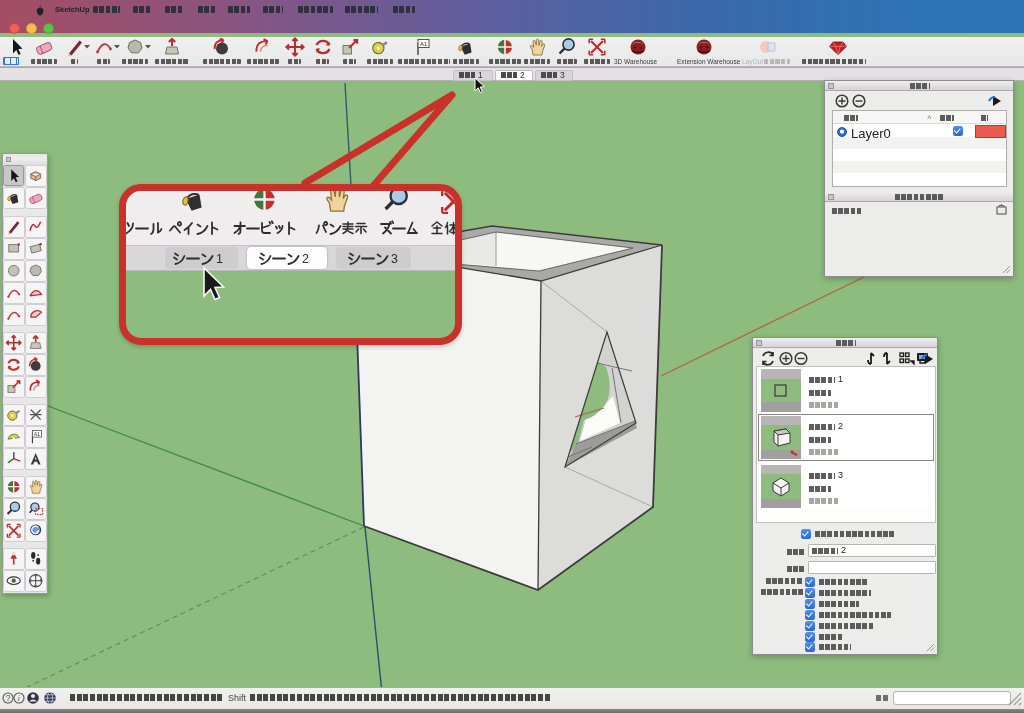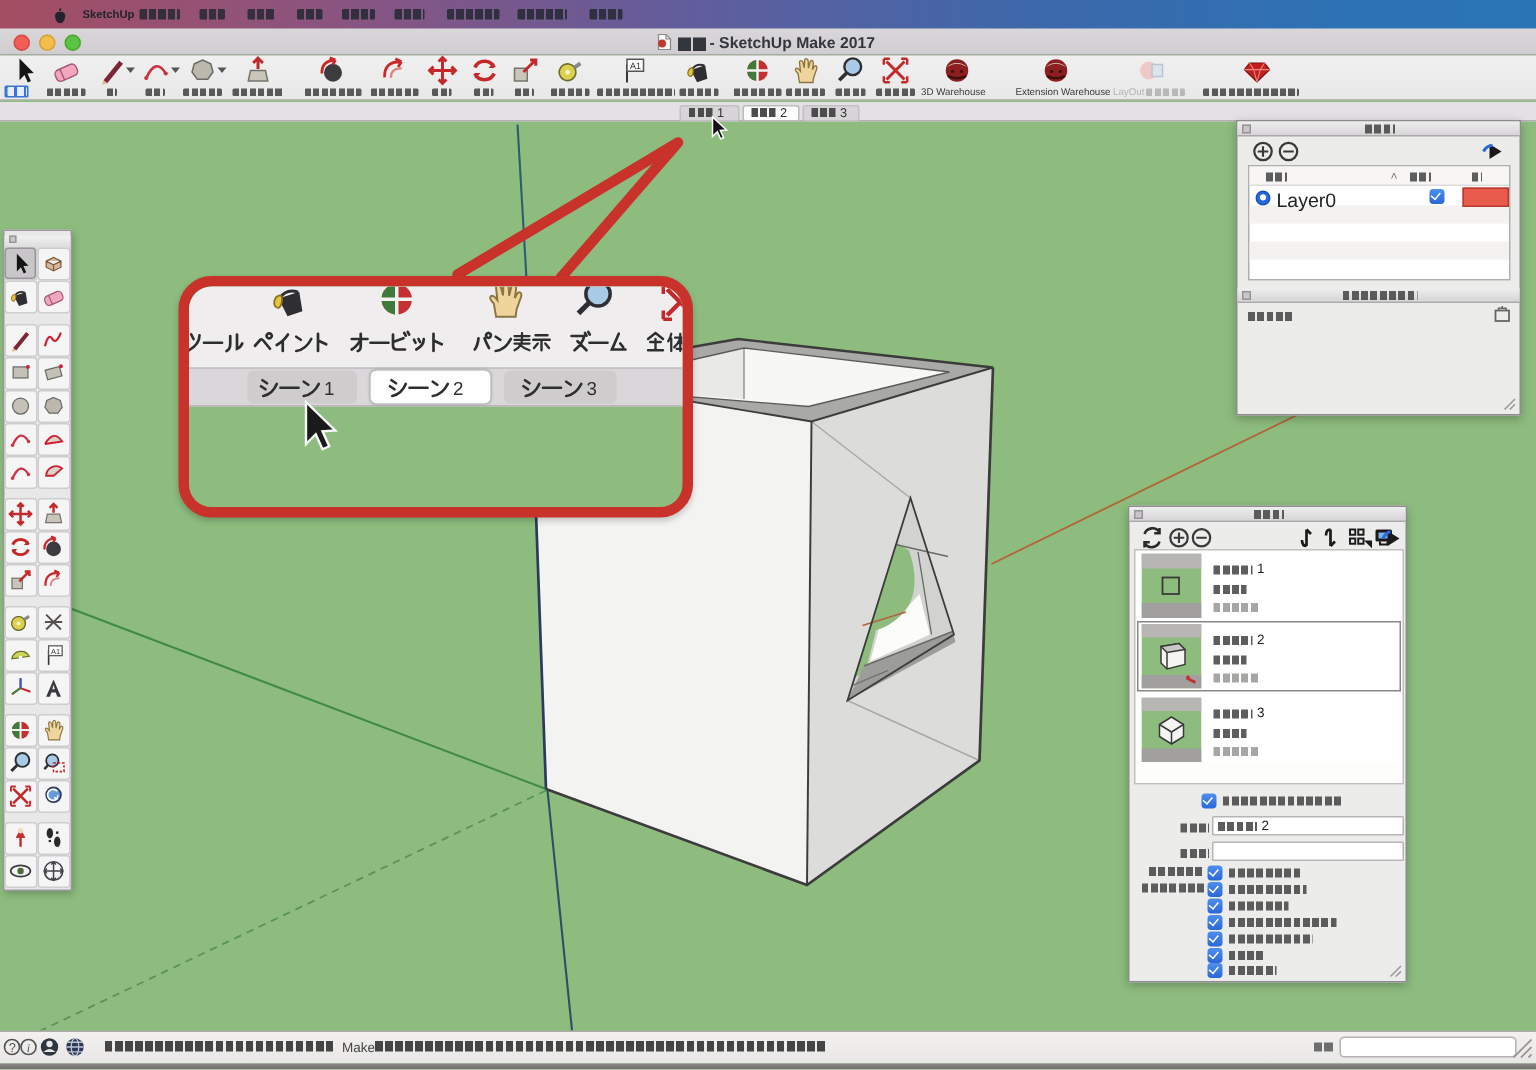--- a/index.html
+++ b/index.html
@@ -85,29 +85,20 @@
  <div class="mi" style="left:133px;width:17px"></div>
  <div class="mi" style="left:165px;width:18px"></div>
  <div class="mi" style="left:198px;width:17px"></div>
  <div class="mi" style="left:228px;width:22px"></div>
  <div class="mi" style="left:263px;width:20px"></div>
  <div class="mi" style="left:298px;width:35px"></div>
  <div class="mi" style="left:345px;width:33px"></div>
  <div class="mi" style="left:393px;width:22px"></div>
 </div>
 
-<div id="titlebar">
- <svg class="abs" style="left:438px;top:3px" width="10" height="12" viewBox="0 0 10 12">
-        <path d="M1,1 h5 l3,3 v7 h-8 Z" fill="#f8f8f8" stroke="#888" stroke-width="0.8"></path>
-        <path d="M6,1 v3 h3" fill="none" stroke="#888" stroke-width="0.8"></path>
-        <circle cx="3.4" cy="7" r="2.6" fill="#c0392b"></circle>
-      </svg>
- <div class="abs" style="left:452px;top:5.5px;height:9px;width:20px;background:repeating-linear-gradient(90deg,#33363c 0 8.4px,rgba(0,0,0,0) 8.4px 10px)"></div>
- <div class="abs" style="left:473px;top:4px;font-size:10.5px;font-weight:bold;color:#33363c;white-space:nowrap"> - SketchUp Make 2017</div>
-</div>
 <div class="tl" style="left:9px;background:#f25d55;border:0.5px solid #d44840"></div>
 <div class="tl" style="left:26px;background:#f5bd4a;border:0.5px solid #d6a032"></div>
 <div class="tl" style="left:43px;background:#5cc443;border:0.5px solid #47a630"></div>
 
 <div id="toolbar"></div>
 <svg class="abs" style="left:0;top:0" width="0" height="0">
 <defs>
 <g id="i-select">
           <path d="M7,2 L7,16.5 L10.3,13 L12.6,18 L14.6,17 L12.3,12 L16.5,11.7 Z" fill="#151515"></path>
         </g>
@@ -769,20 +760,20 @@
  <circle cx="17" cy="7" r="5" fill="none" stroke="#555" stroke-width="1.1"></circle>
       <text x="15.8" y="10" font-size="8" fill="#555" font-family="Liberation Serif" font-style="italic">i</text>
  <circle cx="31" cy="7" r="5.8" fill="#2e3440"></circle>
       <circle cx="31" cy="5" r="2.1" fill="#e8e8e8"></circle>
       <path d="M27,10.4 Q31,6.4 35,10.4" fill="#e8e8e8"></path>
  <circle cx="48" cy="7" r="5.8" fill="#2e3a55"></circle>
       <ellipse cx="48" cy="7" rx="2.5" ry="5.8" fill="none" stroke="#b8c4d8" stroke-width="0.9"></ellipse>
       <path d="M42.2,7 h11.6 M43.2,3.8 h9.6 M43.2,10.2 h9.6" stroke="#b8c4d8" stroke-width="0.9" fill="none"></path>
 </svg>
 <div class="abs" style="left:70px;top:694px;height:7px;width:152px;background:repeating-linear-gradient(90deg,#454545 0 5px,rgba(0,0,0,0) 5px 6.7px)"></div>
-<div class="abs" style="left:228px;top:693px;font-size:9px;color:#454545">Make</div>
+<div class="abs" style="left:228px;top:693px;font-size:9px;color:#454545">Shift</div>
 <div class="abs" style="left:250px;top:694px;height:7px;width:300px;background:repeating-linear-gradient(90deg,#454545 0 5px,rgba(0,0,0,0) 5px 6.7px)"></div>
 <div class="abs" style="left:876px;top:694.5px;height:6.5px;width:14px;background:repeating-linear-gradient(90deg,#6e6e6e 0 5.4px,rgba(0,0,0,0) 5.4px 7px)"></div>
 <div class="abs" style="left:893px;top:690.5px;width:118px;height:14px;background:#fff;border:1px solid #b5b3b1;border-radius:3px"></div>
 <svg class="abs" style="left:1008px;top:692px" width="14" height="14" viewBox="0 0 14 14">
       <path d="M13,1 L1,13 M13,6 L6,13 M13,11 L11,13" stroke="#9a9896" stroke-width="1.2"></path>
     </svg>
 </div>
 
 </body></html>

